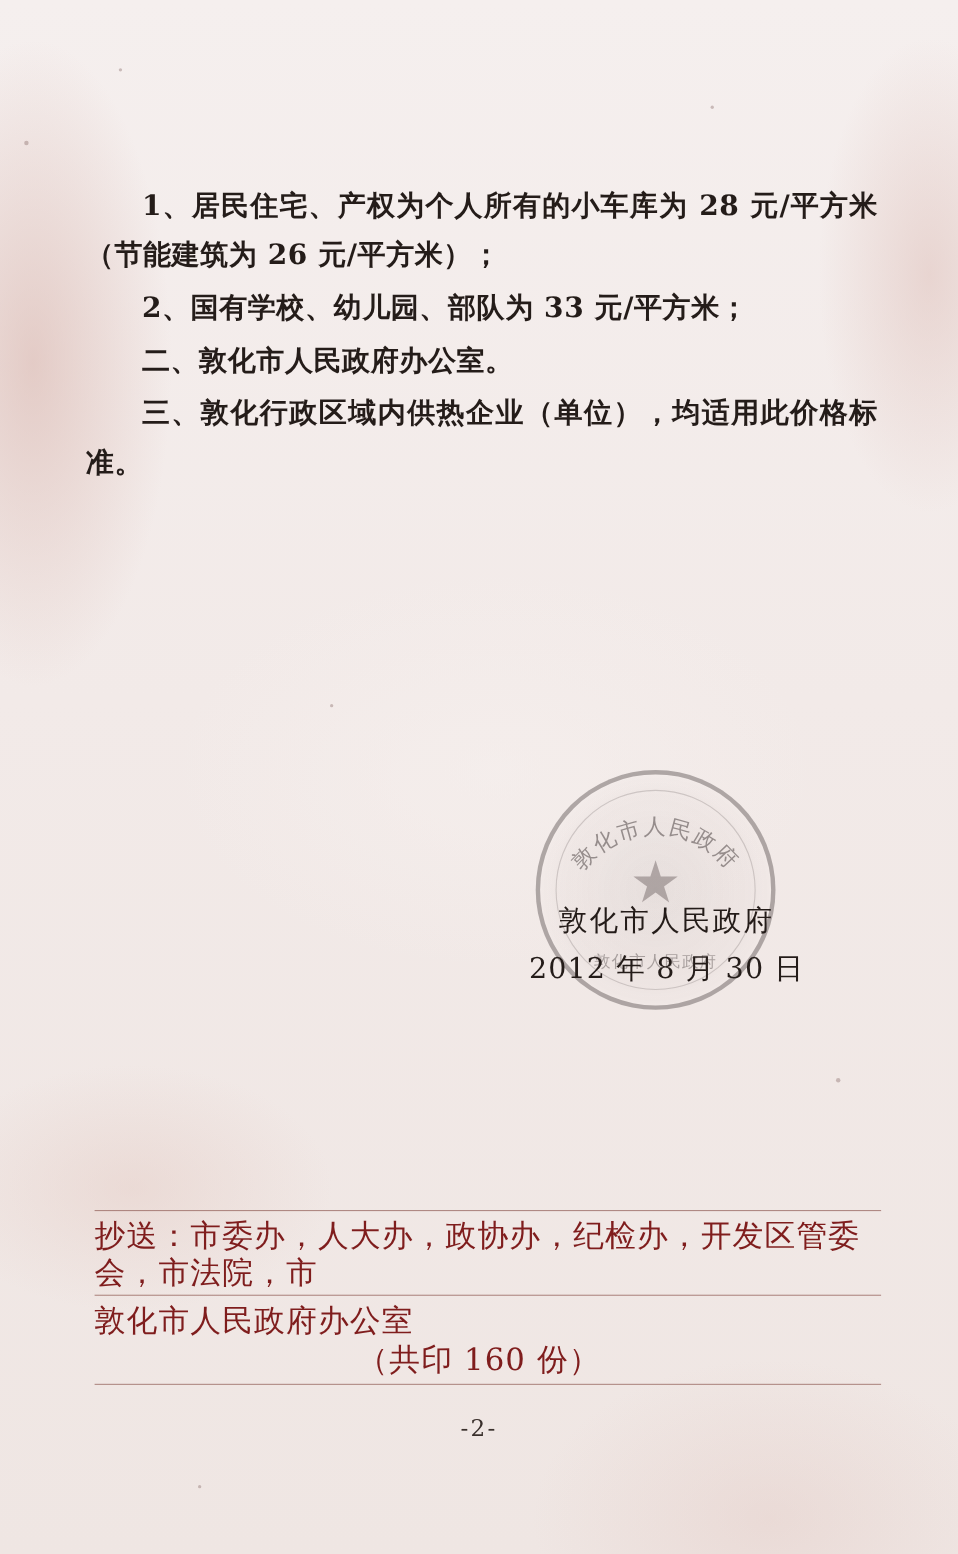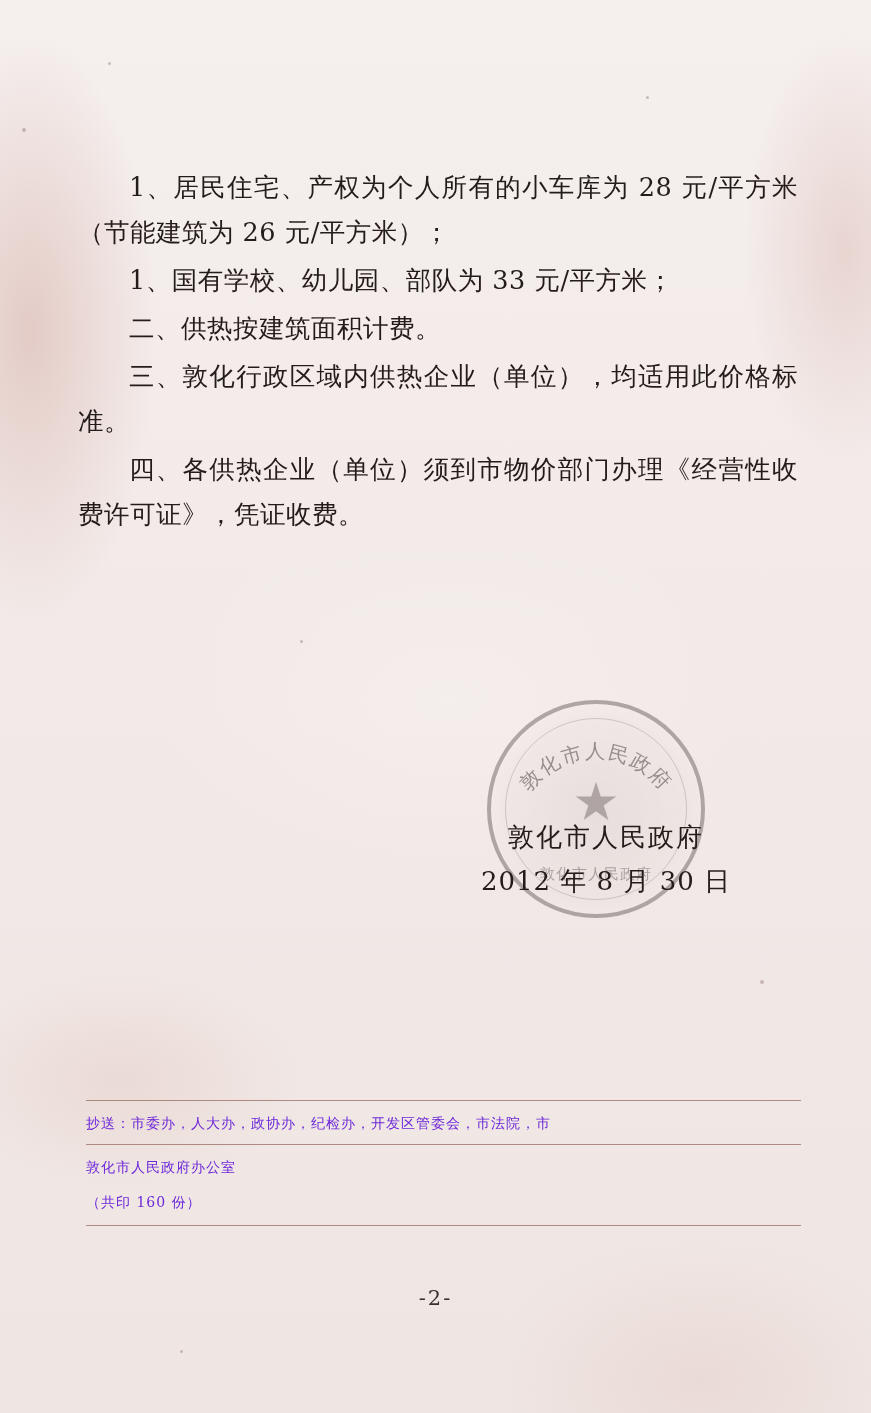--- a/index.html
+++ b/index.html
@@ -43,20 +43,21 @@
 
   .body-text {
     position: absolute;
     left: 78px;
     top: 165px;
     width: 720px;
     font-size: 25.5px;
     line-height: 45px;
     color: #241c19;
     letter-spacing: 0.5px;
+    font-weight: bold;
   }
   .para {
     text-indent: 2em;
     margin: 0 0 3px 0;
     text-align: justify;
     text-justify: inter-ideograph;
   }
 
   .sign-block {
     position: absolute;
@@ -121,22 +122,22 @@
     color: rgba(62, 52, 52, 0.55);
     letter-spacing: 1px;
   }
 
   
   .footer {
     position: absolute;
     left: 86px;
     right: 70px;
     top: 1100px;
-    color: #6d28d9;
-    font-size: 14px;
+    color: #7f1d1d;
+    font-size: 28px;
     line-height: 33px;
   }
   .rule {
     height: 1px;
     background: #9a6a63;
     opacity: 0.75;
     margin: 0;
   }
   .cc-block {
     padding: 6px 0 4px 0;
@@ -144,21 +145,21 @@
   .cc-line1 { letter-spacing: 1px; }
   .cc-line2 { padding-left: 62px; letter-spacing: 1px; }
   .issuer-row {
     display: flex;
     align-items: baseline;
     padding: 6px 0 0 0;
   }
   .issuer-left { letter-spacing: 1px; }
   .issuer-right { letter-spacing: 1px; }
   .copies {
-    text-align: left;
+    text-align: center;
     padding: 2px 16px 6px 0;
     letter-spacing: 1px;
   }
 
   .page-number {
     position: absolute;
     left: 0;
     right: 0;
     top: 1286px;
     text-align: center;
@@ -176,24 +177,23 @@
 <div class="speck" style="left:22px; top:128px; width:4px; height:4px;"></div>
 <div class="speck" style="left:646px; top:96px; width:3px; height:3px;"></div>
 <div class="speck" style="left:300px; top:640px; width:3px; height:3px;"></div>
 <div class="speck" style="left:760px; top:980px; width:4px; height:4px;"></div>
 <div class="speck" style="left:180px; top:1350px; width:3px; height:3px;"></div>
 
 <div class="content">
 
   <div class="body-text">
     <p class="para">1、居民住宅、产权为个人所有的小车库为 28 元/平方米（节能建筑为 26 元/平方米）；</p>
-    <p class="para">1、国有学校、幼儿园、部队为 33 元/平方米；</p>
-    <p class="para">二、供热按建筑面积计费。</p>
+    <p class="para">2、国有学校、幼儿园、部队为 33 元/平方米；</p>
+    <p class="para">二、敦化市人民政府办公室。</p>
     <p class="para">三、敦化行政区域内供热企业（单位），均适用此价格标准。</p>
-    <p class="para">四、各供热企业（单位）须到市物价部门办理《经营性收费许可证》，凭证收费。</p>
   </div>
 
   <div class="seal">
     <div class="seal-inner"></div>
     <svg class="seal-arc" viewBox="0 0 218 218">
       <defs>
         <path id="arcpath" d="M 26,120 A 86,86 0 0 1 192,120" fill="none"></path>
       </defs>
       <text>
         <textPath href="#arcpath" startOffset="50%" text-anchor="middle">敦化市人民政府</textPath>

